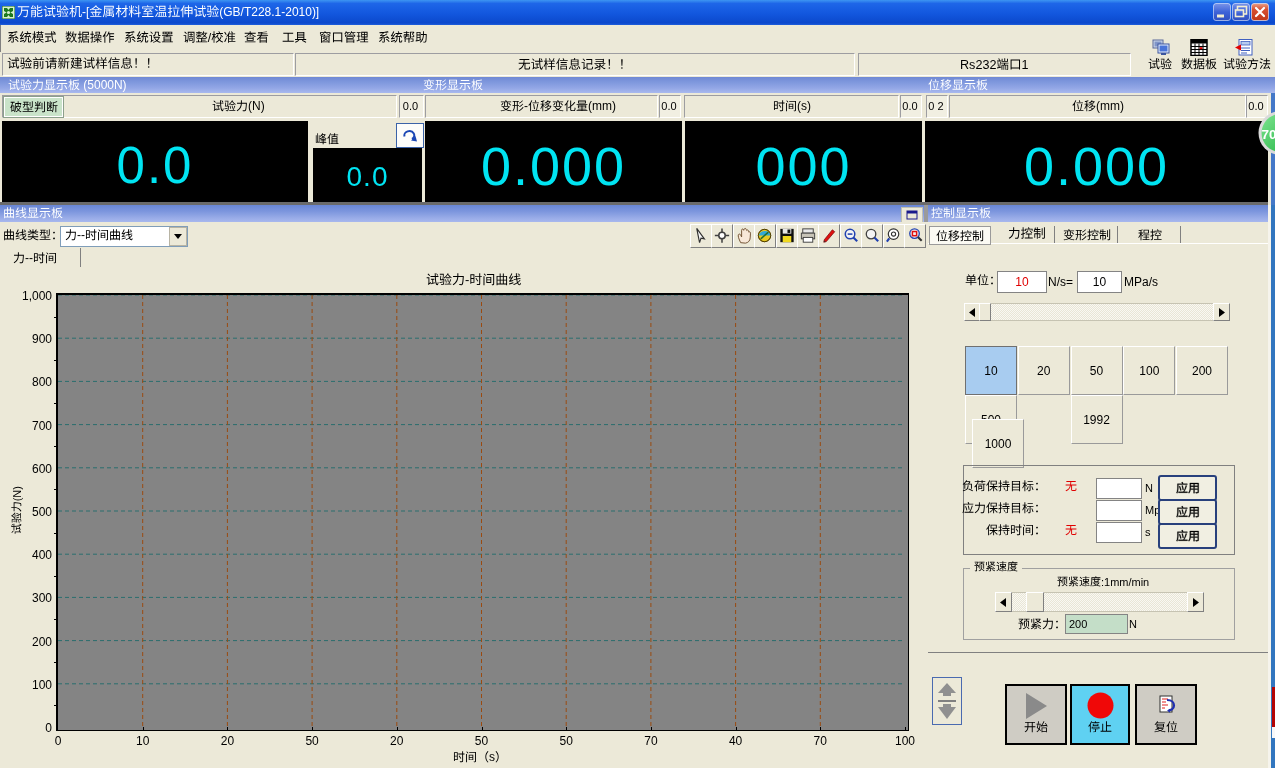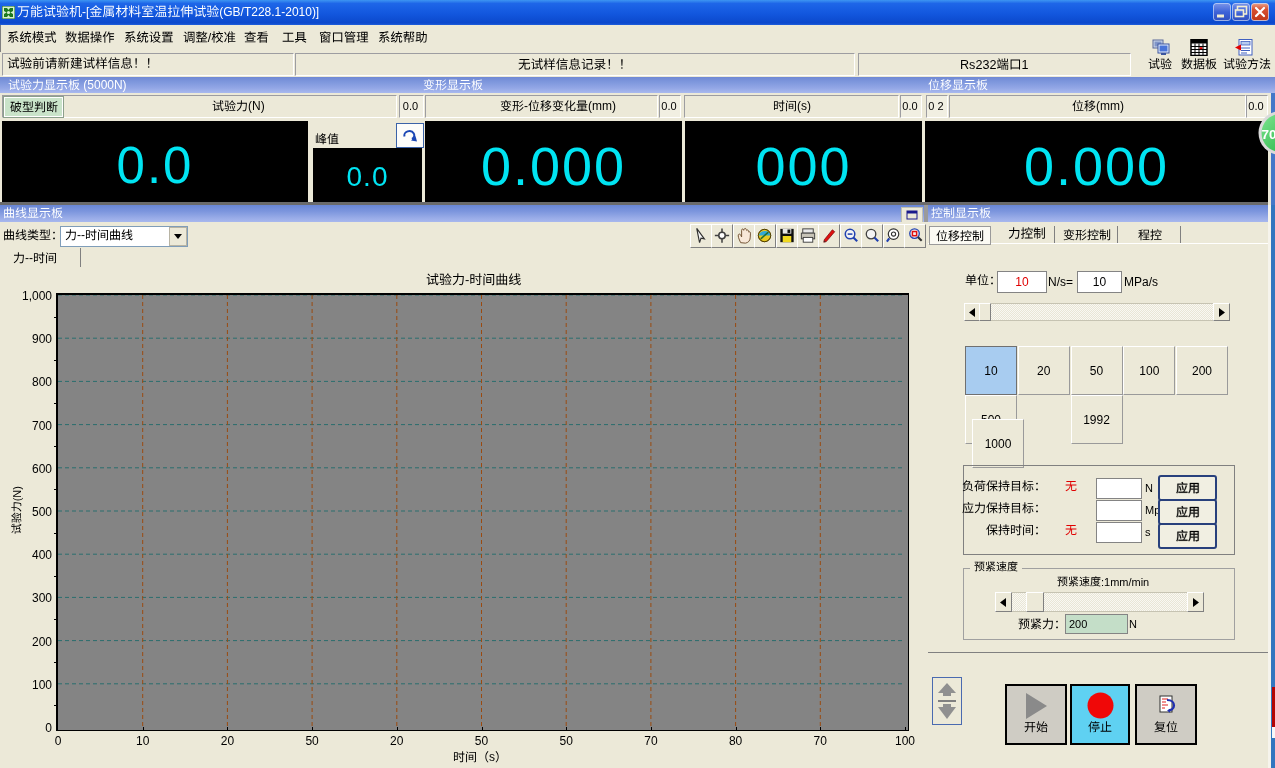--- a/index.html
+++ b/index.html
@@ -542,21 +542,21 @@
 <div style="position:absolute;left:820.3px;top:727px;width:1px;height:4px;background:#000;"></div>
 <div style="position:absolute;left:905.0px;top:727px;width:1px;height:4px;background:#000;"></div>
 <div style="position:absolute;left:-42.0px;top:734px;width:200px;font:12px 'Liberation Sans',sans-serif;color:#000;text-align:center;white-space:nowrap;">0</div>
 <div style="position:absolute;left:42.69999999999999px;top:734px;width:200px;font:12px 'Liberation Sans',sans-serif;color:#000;text-align:center;white-space:nowrap;">10</div>
 <div style="position:absolute;left:127.4px;top:734px;width:200px;font:12px 'Liberation Sans',sans-serif;color:#000;text-align:center;white-space:nowrap;">20</div>
 <div style="position:absolute;left:212.10000000000002px;top:734px;width:200px;font:12px 'Liberation Sans',sans-serif;color:#000;text-align:center;white-space:nowrap;">50</div>
 <div style="position:absolute;left:296.8px;top:734px;width:200px;font:12px 'Liberation Sans',sans-serif;color:#000;text-align:center;white-space:nowrap;">20</div>
 <div style="position:absolute;left:381.5px;top:734px;width:200px;font:12px 'Liberation Sans',sans-serif;color:#000;text-align:center;white-space:nowrap;">50</div>
 <div style="position:absolute;left:466.20000000000005px;top:734px;width:200px;font:12px 'Liberation Sans',sans-serif;color:#000;text-align:center;white-space:nowrap;">50</div>
 <div style="position:absolute;left:550.9px;top:734px;width:200px;font:12px 'Liberation Sans',sans-serif;color:#000;text-align:center;white-space:nowrap;">70</div>
-<div style="position:absolute;left:635.6px;top:734px;width:200px;font:12px 'Liberation Sans',sans-serif;color:#000;text-align:center;white-space:nowrap;">80</div>
+<div style="position:absolute;left:635.6px;top:734px;width:200px;font:12px 'Liberation Sans',sans-serif;color:#000;text-align:center;white-space:nowrap;">40</div>
 <div style="position:absolute;left:720.3px;top:734px;width:200px;font:12px 'Liberation Sans',sans-serif;color:#000;text-align:center;white-space:nowrap;">70</div>
 <div style="position:absolute;left:805.0px;top:734px;width:200px;font:12px 'Liberation Sans',sans-serif;color:#000;text-align:center;white-space:nowrap;">100</div>
 <div style="position:absolute;left:11px;top:485.864990234375px;width:48.27001953125px;transform:rotate(-90deg) translateY(0px);transform-origin:24.135009765625px 24.135009765625px;">
     <svg width="48.3" height="11" viewBox="0 0 48.3 11" style="overflow:visible;display:block">
       <use href="#g8bd5" transform="translate(0.0,9.5) scale(0.011000)" fill="#000"></use>
       <use href="#g9a8c" transform="translate(11.0,9.5) scale(0.011000)" fill="#000"></use>
       <use href="#g529b" transform="translate(22.0,9.5) scale(0.011000)" fill="#000"></use>
       <text x="33.0" y="9.5" font-family="Liberation Sans" font-size="11px" fill="#000" xml:space="preserve">(N)</text>
     </svg>
   </div>

